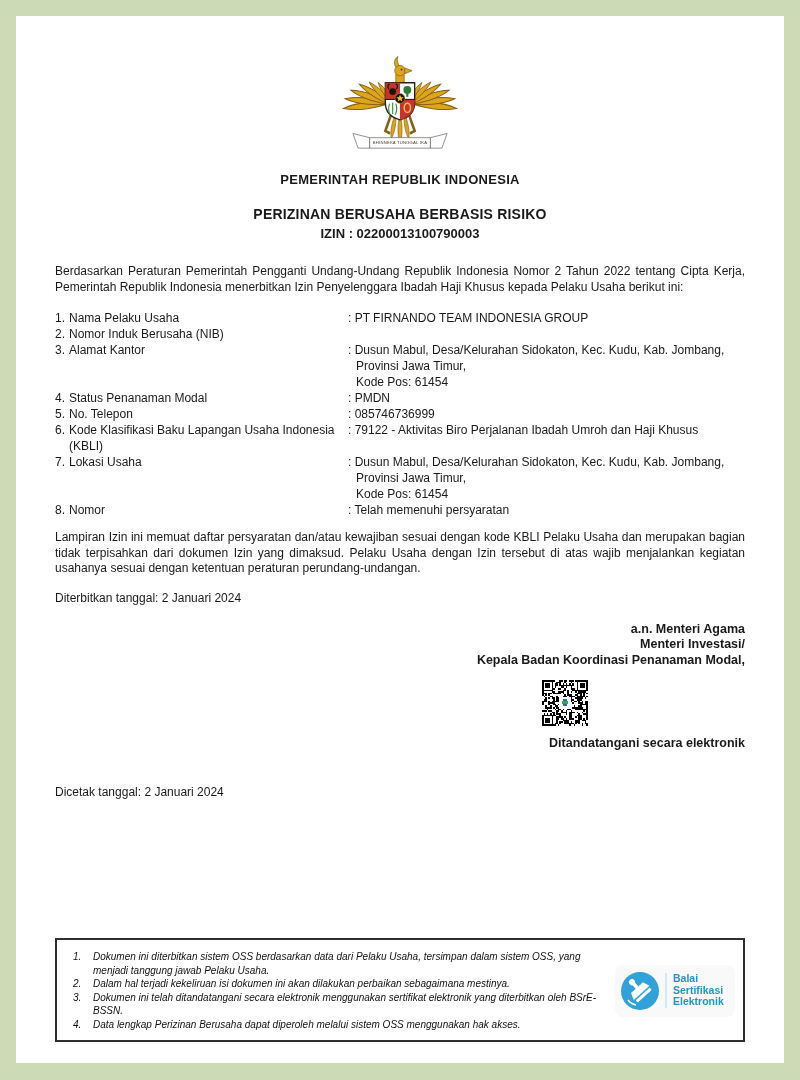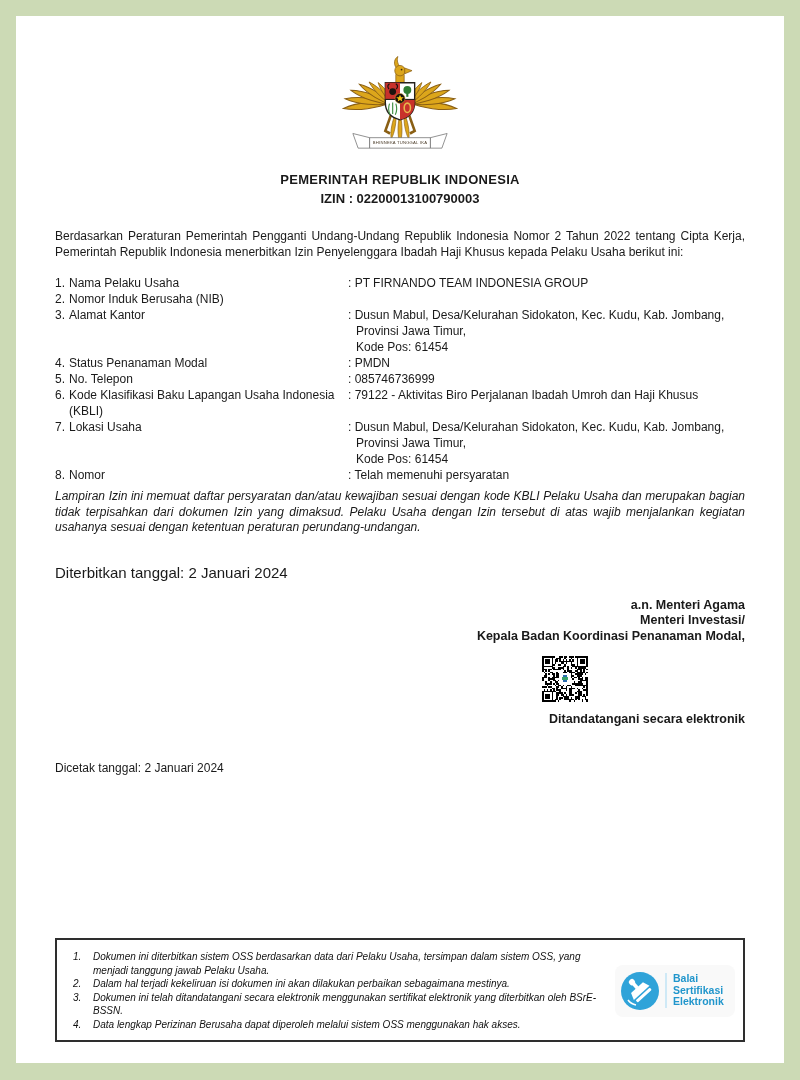--- a/index.html
+++ b/index.html
@@ -36,25 +36,24 @@
   .intro {
     margin-top: 23px; font-size: 12px; line-height: 15.5px;
     text-align: justify;
   }
   .fields { margin-top: 15px; font-size: 12px; line-height: 16px; }
   .frow { display: flex; }
   .fno { flex: none; width: 14px; }
   .flabel { flex: none; width: 279px; white-space: pre-line; }
   .fvalue { flex: 1; white-space: pre-line; padding-left: 8px; text-indent: -8px; }
   .closing {
-    margin-top: 6px; font-size: 12px; line-height: 15.5px;
+    margin-top: 12px; font-size: 12px; line-height: 15.5px;
     text-align: justify;
-    font-style: italic;
-  }
-  .issued { margin-top: 28px; font-size: 15px; }
+  }
+  .issued { margin-top: 14px; font-size: 12px; }
   .sign-block {
     margin-top: 17px; margin-left: 330px; width: 360px;
     text-align: right;
   }
   .sign-authority {
     font-size: 12.5px; font-weight: bold; line-height: 15.5px;
     white-space: pre-line;
   }
   .qr { width: 46px; height: 46px; margin: 12px auto 10px; }
   .esign-caption { font-size: 12.5px; font-weight: bold; }
@@ -148,20 +147,21 @@
 
           <path d="M92,104 H148" stroke="#26211c" stroke-width="2.2"></path>
 
           <circle cx="120" cy="102" r="9.5" fill="#17110d" stroke="#d9a62e" stroke-width="1"></circle>
           <path transform="translate(120,102) scale(1.2)" fill="#f1c40f" d="M0,-6 L1.8,-1.9 L6,-1.9 L2.7,0.8 L3.7,5 L0,2.4 L-3.7,5 L-2.7,0.8 L-6,-1.9 L-1.8,-1.9 Z"></path>
         </g>
       </svg>
     </div>
 
     <div class="gov-title">PEMERINTAH REPUBLIK INDONESIA</div>
+    <div class="doc-title">PERIZINAN BERUSAHA BERBASIS RISIKO</div>
     <div class="izin-line">IZIN : 02200013100790003</div>
 
     <div class="intro">Berdasarkan Peraturan Pemerintah Pengganti Undang-Undang Republik Indonesia Nomor 2 Tahun 2022 tentang Cipta Kerja, Pemerintah Republik Indonesia menerbitkan Izin Penyelenggara Ibadah Haji Khusus kepada Pelaku Usaha berikut ini:</div>
 
     <div class="fields">
       <div class="frow">
         <span class="fno">1.</span>
         <span class="flabel">Nama Pelaku Usaha</span>
         <span class="fvalue">: PT FIRNANDO TEAM INDONESIA GROUP</span>
       </div>

